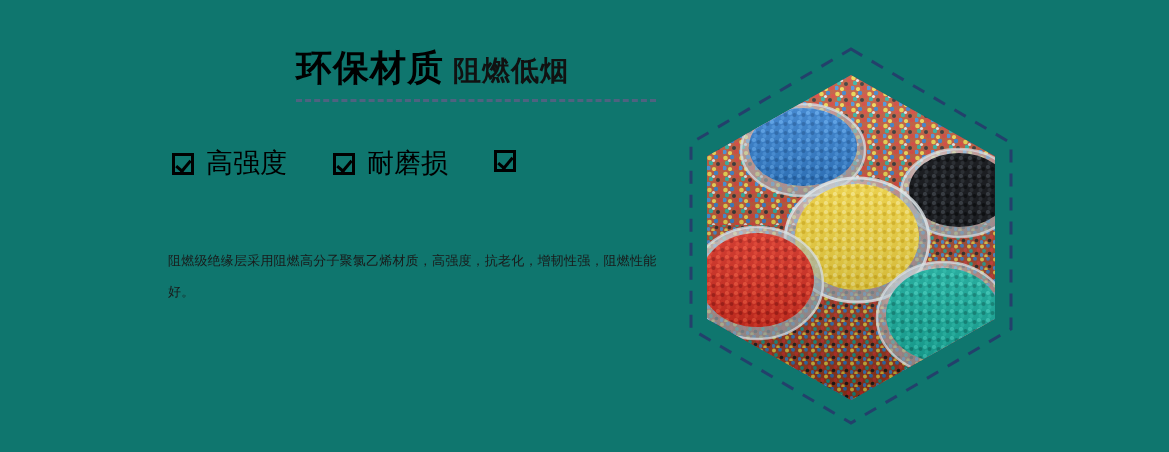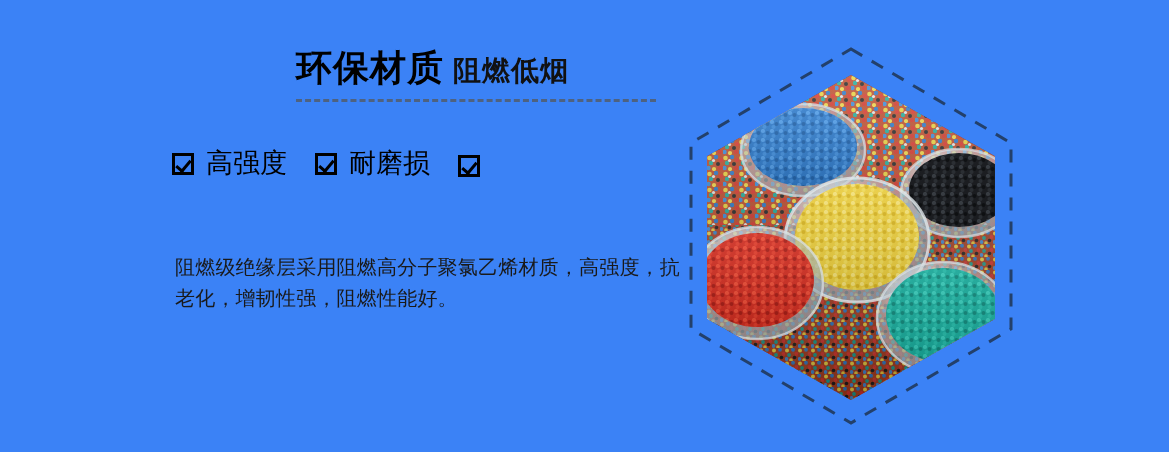--- a/index.html
+++ b/index.html
@@ -7,21 +7,21 @@
     padding: 0;
     background: #ffffff;
   }
   body {
     font-family: "Liberation Sans", "DejaVu Sans", sans-serif;
   }
   #stage {
     position: relative;
     width: 1169px;
     height: 452px;
-    background: #3b82f6;
+    background: #0f766e;
     overflow: hidden;
   }
 
   
   .headline {
     position: absolute;
     left: 296px;
     top: 50px;
     display: flex;
     align-items: baseline;
@@ -50,29 +50,29 @@
     height: 0;
     border-top: 3px dashed #4e6280;
   }
 
   
   .feature-row {
     position: absolute;
     left: 172px;
     top: 150px;
     display: flex;
-    align-items: flex-end;
+    align-items: flex-start;
     white-space: nowrap;
   }
   .feature-item {
     display: flex;
     align-items: center;
   }
   .feature-item + .feature-item {
-    margin-left: 28px;
+    margin-left: 46px;
   }
   .check-icon {
     width: 22px;
     height: 22px;
     border: 3px solid #000000;
     position: relative;
     flex: 0 0 auto;
     box-sizing: border-box;
   }
   .check-icon::after {
@@ -89,24 +89,24 @@
   .feature-label {
     font-size: 27px;
     color: #000000;
     margin-left: 12px;
     line-height: 1;
   }
 
   
   .body-copy {
     position: absolute;
-    left: 175px;
+    left: 168px;
     top: 232px;
     width: 510px;
-    font-size: 20px;
+    font-size: 13px;
     line-height: 31px;
     color: #1a1a1a;
     letter-spacing: 0.2px;
   }
 
   
   .hex-group {
     position: absolute;
     left: 689px;
     top: 47px;

